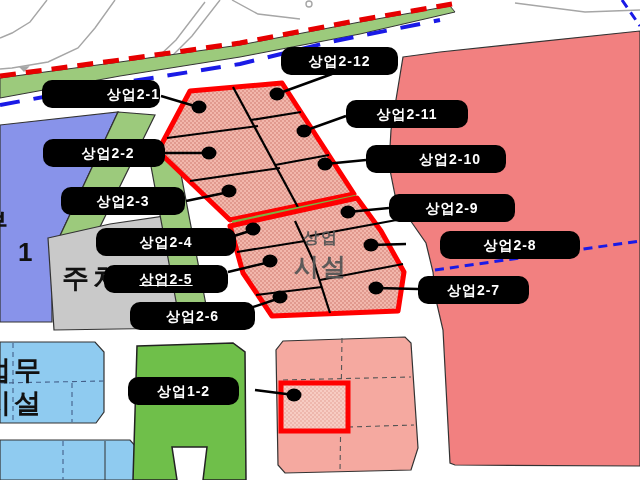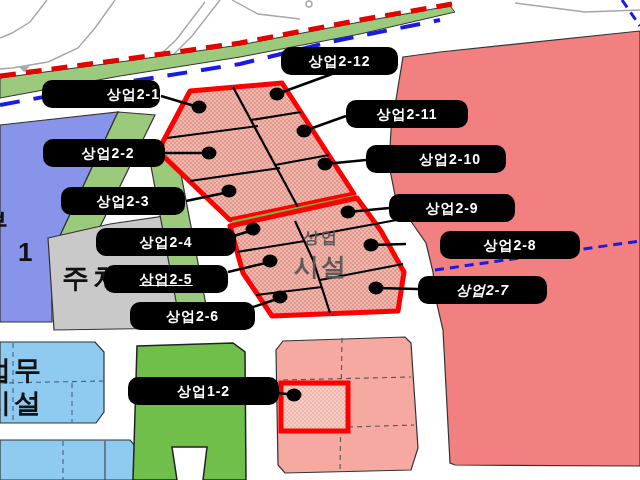--- a/index.html
+++ b/index.html
@@ -161,17 +161,17 @@
   <div class="parcel-label" style="left:42px;top:80px;width:118px;text-align:right;">상업2-1</div>
   <div class="parcel-label" style="left:281px;top:47px;width:117px;">상업2-12</div>
   <div class="parcel-label" style="left:43px;top:139px;width:122px;padding-left:8px;">상업2-2</div>
   <div class="parcel-label" style="left:346px;top:100px;width:122px;">상업2-11</div>
   <div class="parcel-label" style="left:366px;top:145px;width:140px;padding-left:28px;">상업2-10</div>
   <div class="parcel-label" style="left:61px;top:187px;width:124px;">상업2-3</div>
   <div class="parcel-label" style="left:389px;top:194px;width:126px;">상업2-9</div>
   <div class="parcel-label" style="left:96px;top:228px;width:140px;">상업2-4</div>
   <div class="parcel-label" style="left:420px;top:231px;width:140px;margin-left:20px;">상업2-8</div>
   <div class="parcel-label" style="left:104px;top:265px;width:124px;text-decoration:underline;">상업2-5</div>
-  <div class="parcel-label" style="left:418px;top:276px;width:129px;font-style:italic;">상업2-7</div>
+  <div class="parcel-label" style="left:418px;top:276px;width:111px;">상업2-7</div>
   <div class="parcel-label" style="left:130px;top:302px;width:125px;">상업2-6</div>
-  <div class="parcel-label" style="left:128px;top:377px;width:151px;">상업1-2</div>
+  <div class="parcel-label" style="left:128px;top:377px;width:111px;">상업1-2</div>
 
 </div>
 
 </body></html>

